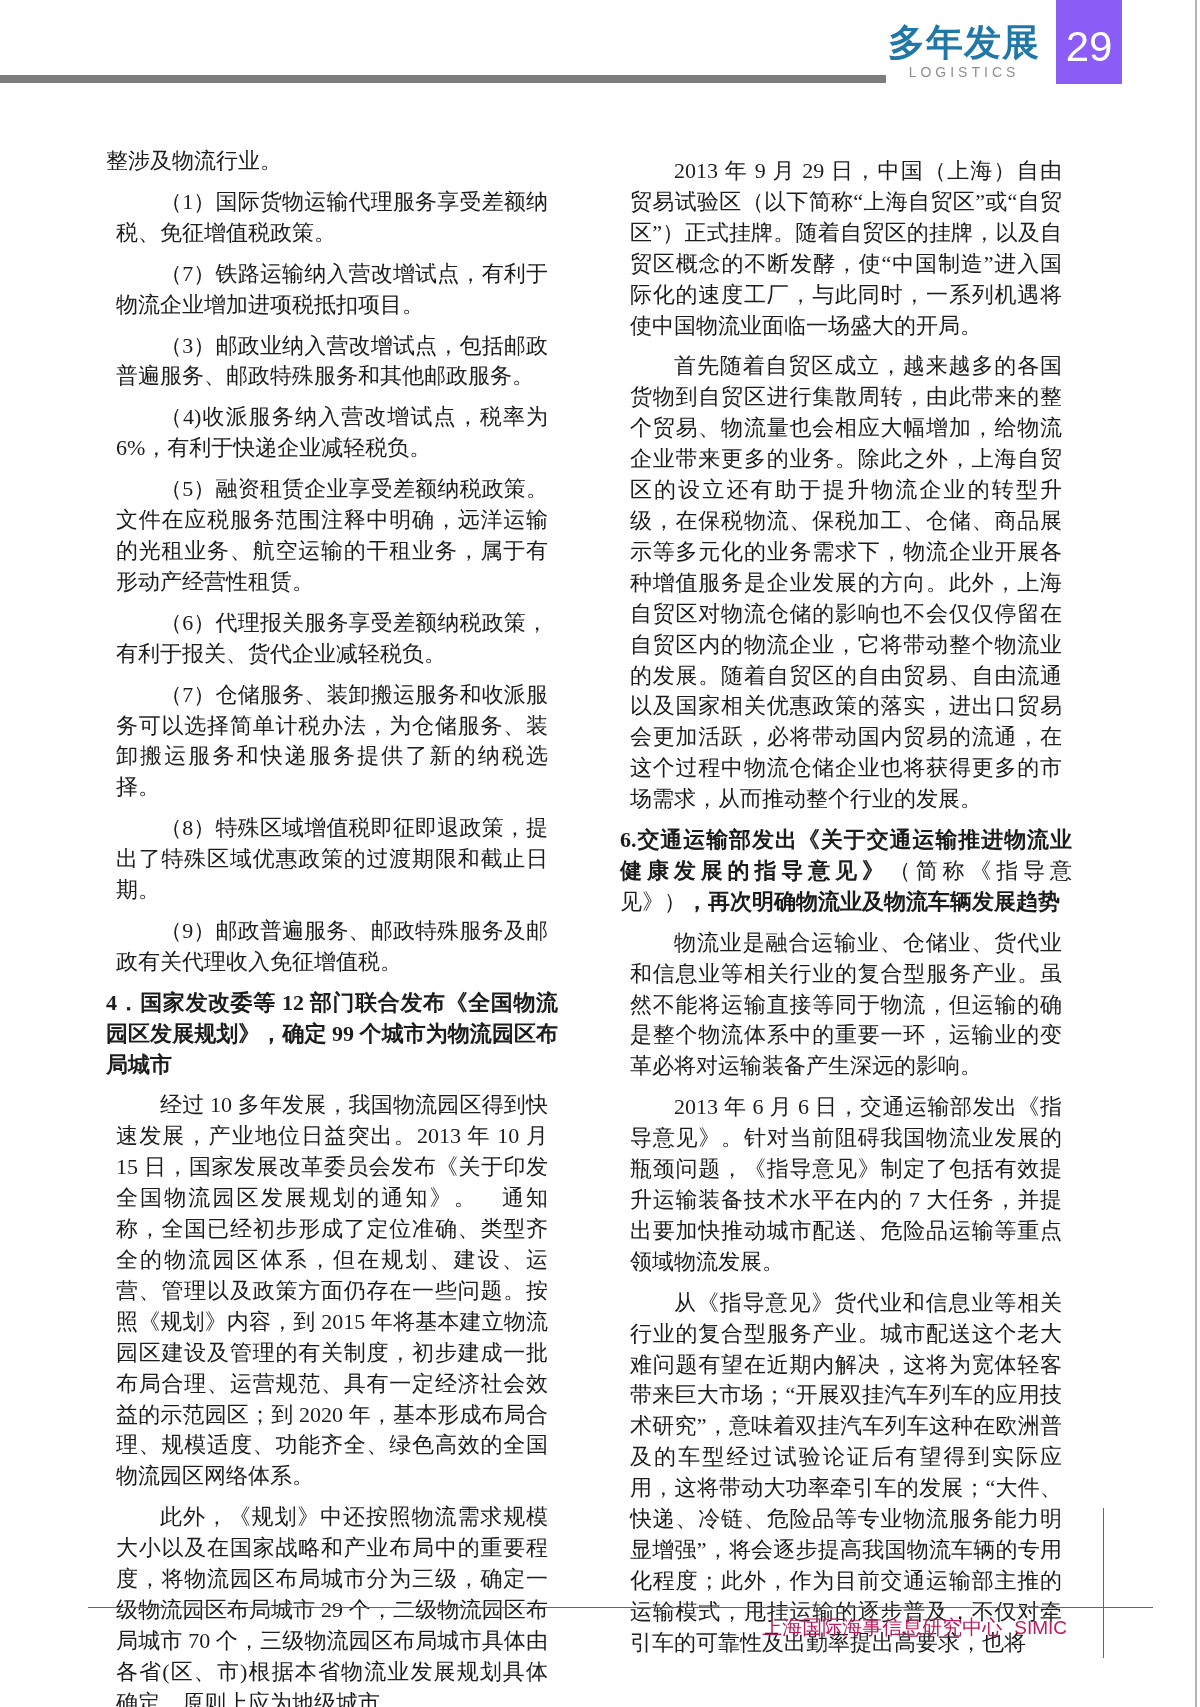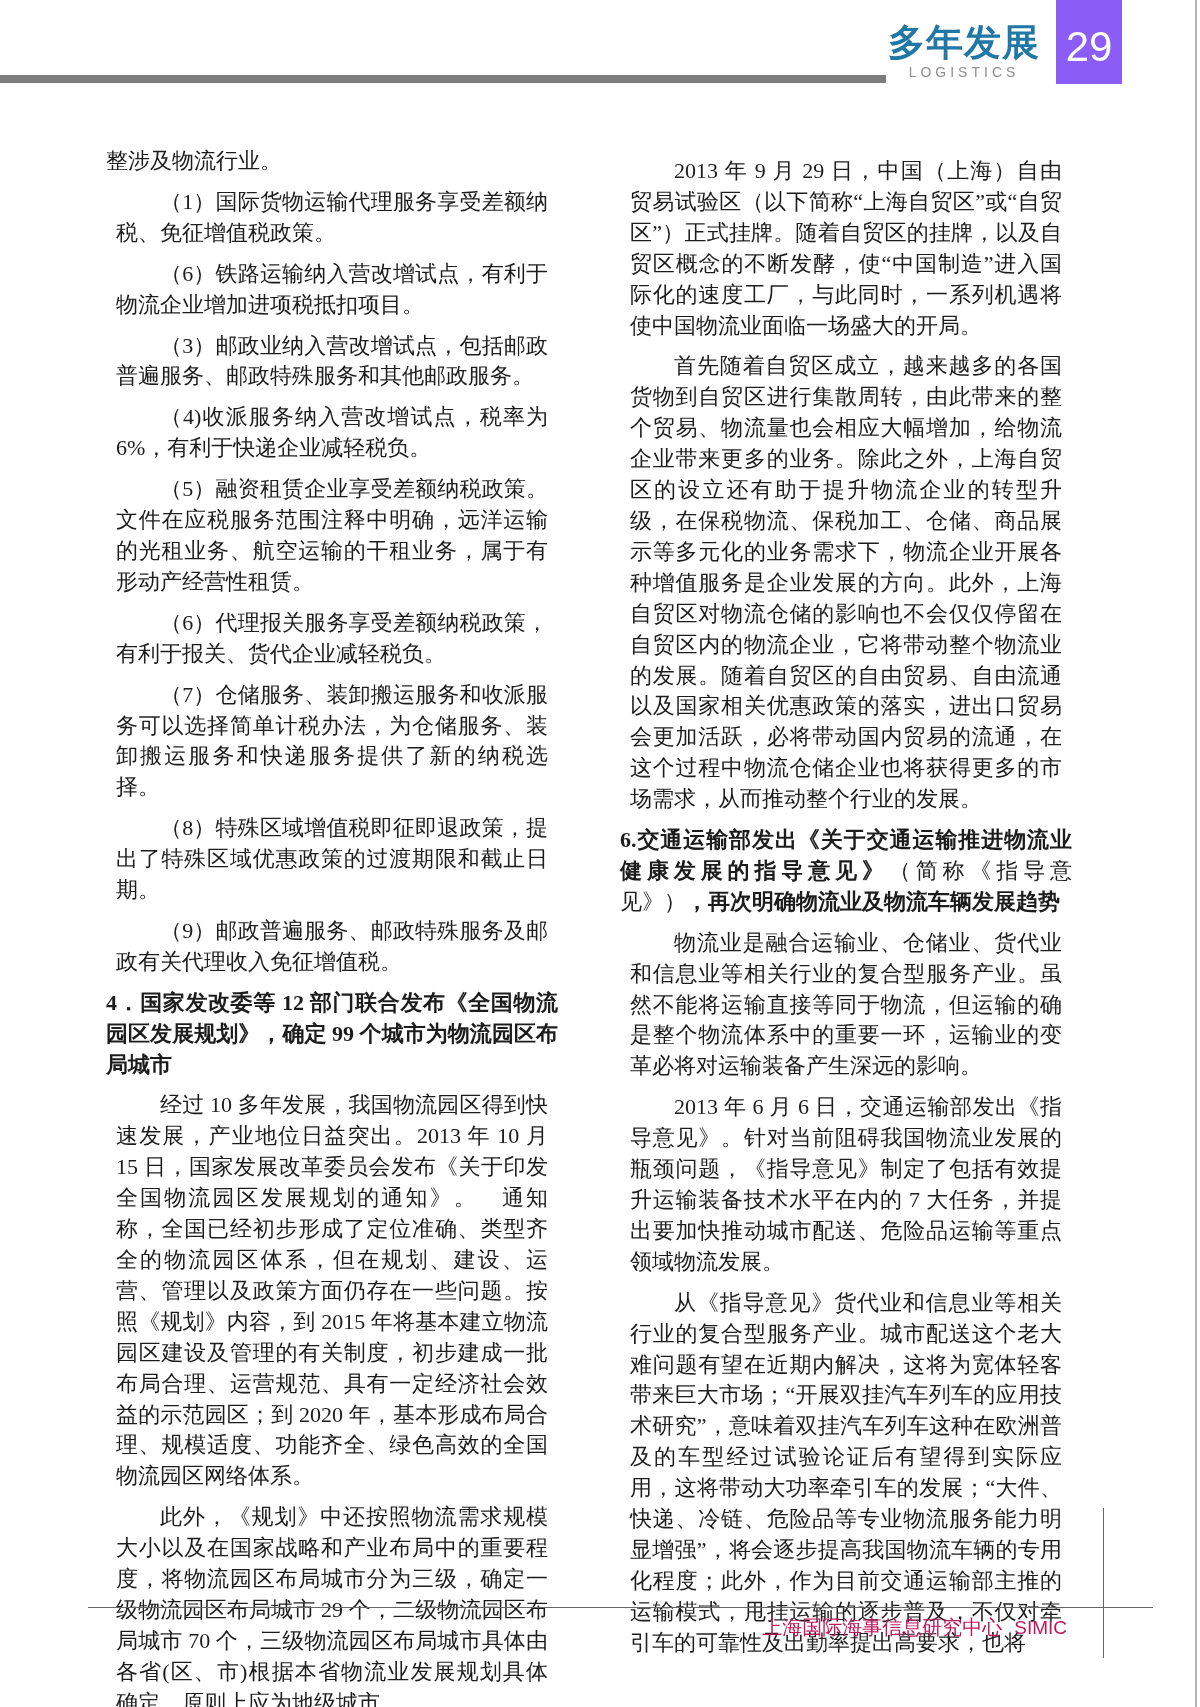--- a/index.html
+++ b/index.html
@@ -56,21 +56,21 @@
   <div class="header-bar"></div>
   <div class="masthead">
     <div class="title-cn">多年发展</div>
     <div class="title-en">LOGISTICS</div>
   </div>
   <div class="page-badge">29</div>
 
   <div class="col col-left">
     <p class="para-noindent">整涉及物流行业。</p>
     <p class="para">（1）国际货物运输代理服务享受差额纳税、免征增值税政策。</p>
-    <p class="para">（6）铁路运输纳入营改增试点，有利于物流企业增加进项税抵扣项目。</p>
+    <p class="para">（7）铁路运输纳入营改增试点，有利于物流企业增加进项税抵扣项目。</p>
     <p class="para">（3）邮政业纳入营改增试点，包括邮政普遍服务、邮政特殊服务和其他邮政服务。</p>
     <p class="para">（4)收派服务纳入营改增试点，税率为 6%，有利于快递企业减轻税负。</p>
     <p class="para">（5）融资租赁企业享受差额纳税政策。文件在应税服务范围注释中明确，远洋运输的光租业务、航空运输的干租业务，属于有形动产经营性租赁。</p>
     <p class="para">（6）代理报关服务享受差额纳税政策，有利于报关、货代企业减轻税负。</p>
     <p class="para">（7）仓储服务、装卸搬运服务和收派服务可以选择简单计税办法，为仓储服务、装卸搬运服务和快递服务提供了新的纳税选择。</p>
     <p class="para">（8）特殊区域增值税即征即退政策，提出了特殊区域优惠政策的过渡期限和截止日期。</p>
     <p class="para">（9）邮政普遍服务、邮政特殊服务及邮政有关代理收入免征增值税。</p>
     <p class="heading">4．国家发改委等 12 部门联合发布《全国物流园区发展规划》，确定 99 个城市为物流园区布局城市</p>
     <p class="para">经过 10 多年发展，我国物流园区得到快速发展，产业地位日益突出。2013 年 10 月 15 日，国家发展改革委员会发布《关于印发全国物流园区发展规划的通知》。　通知称，全国已经初步形成了定位准确、类型齐全的物流园区体系，但在规划、建设、运营、管理以及政策方面仍存在一些问题。按照《规划》内容，到 2015 年将基本建立物流园区建设及管理的有关制度，初步建成一批布局合理、运营规范、具有一定经济社会效益的示范园区；到 2020 年，基本形成布局合理、规模适度、功能齐全、绿色高效的全国物流园区网络体系。</p>
     <p class="para">此外，《规划》中还按照物流需求规模大小以及在国家战略和产业布局中的重要程度，将物流园区布局城市分为三级，确定一级物流园区布局城市 29 个，二级物流园区布局城市 70 个，三级物流园区布局城市具体由各省(区、市)根据本省物流业发展规划具体确定，原则上应为地级城市。</p>

